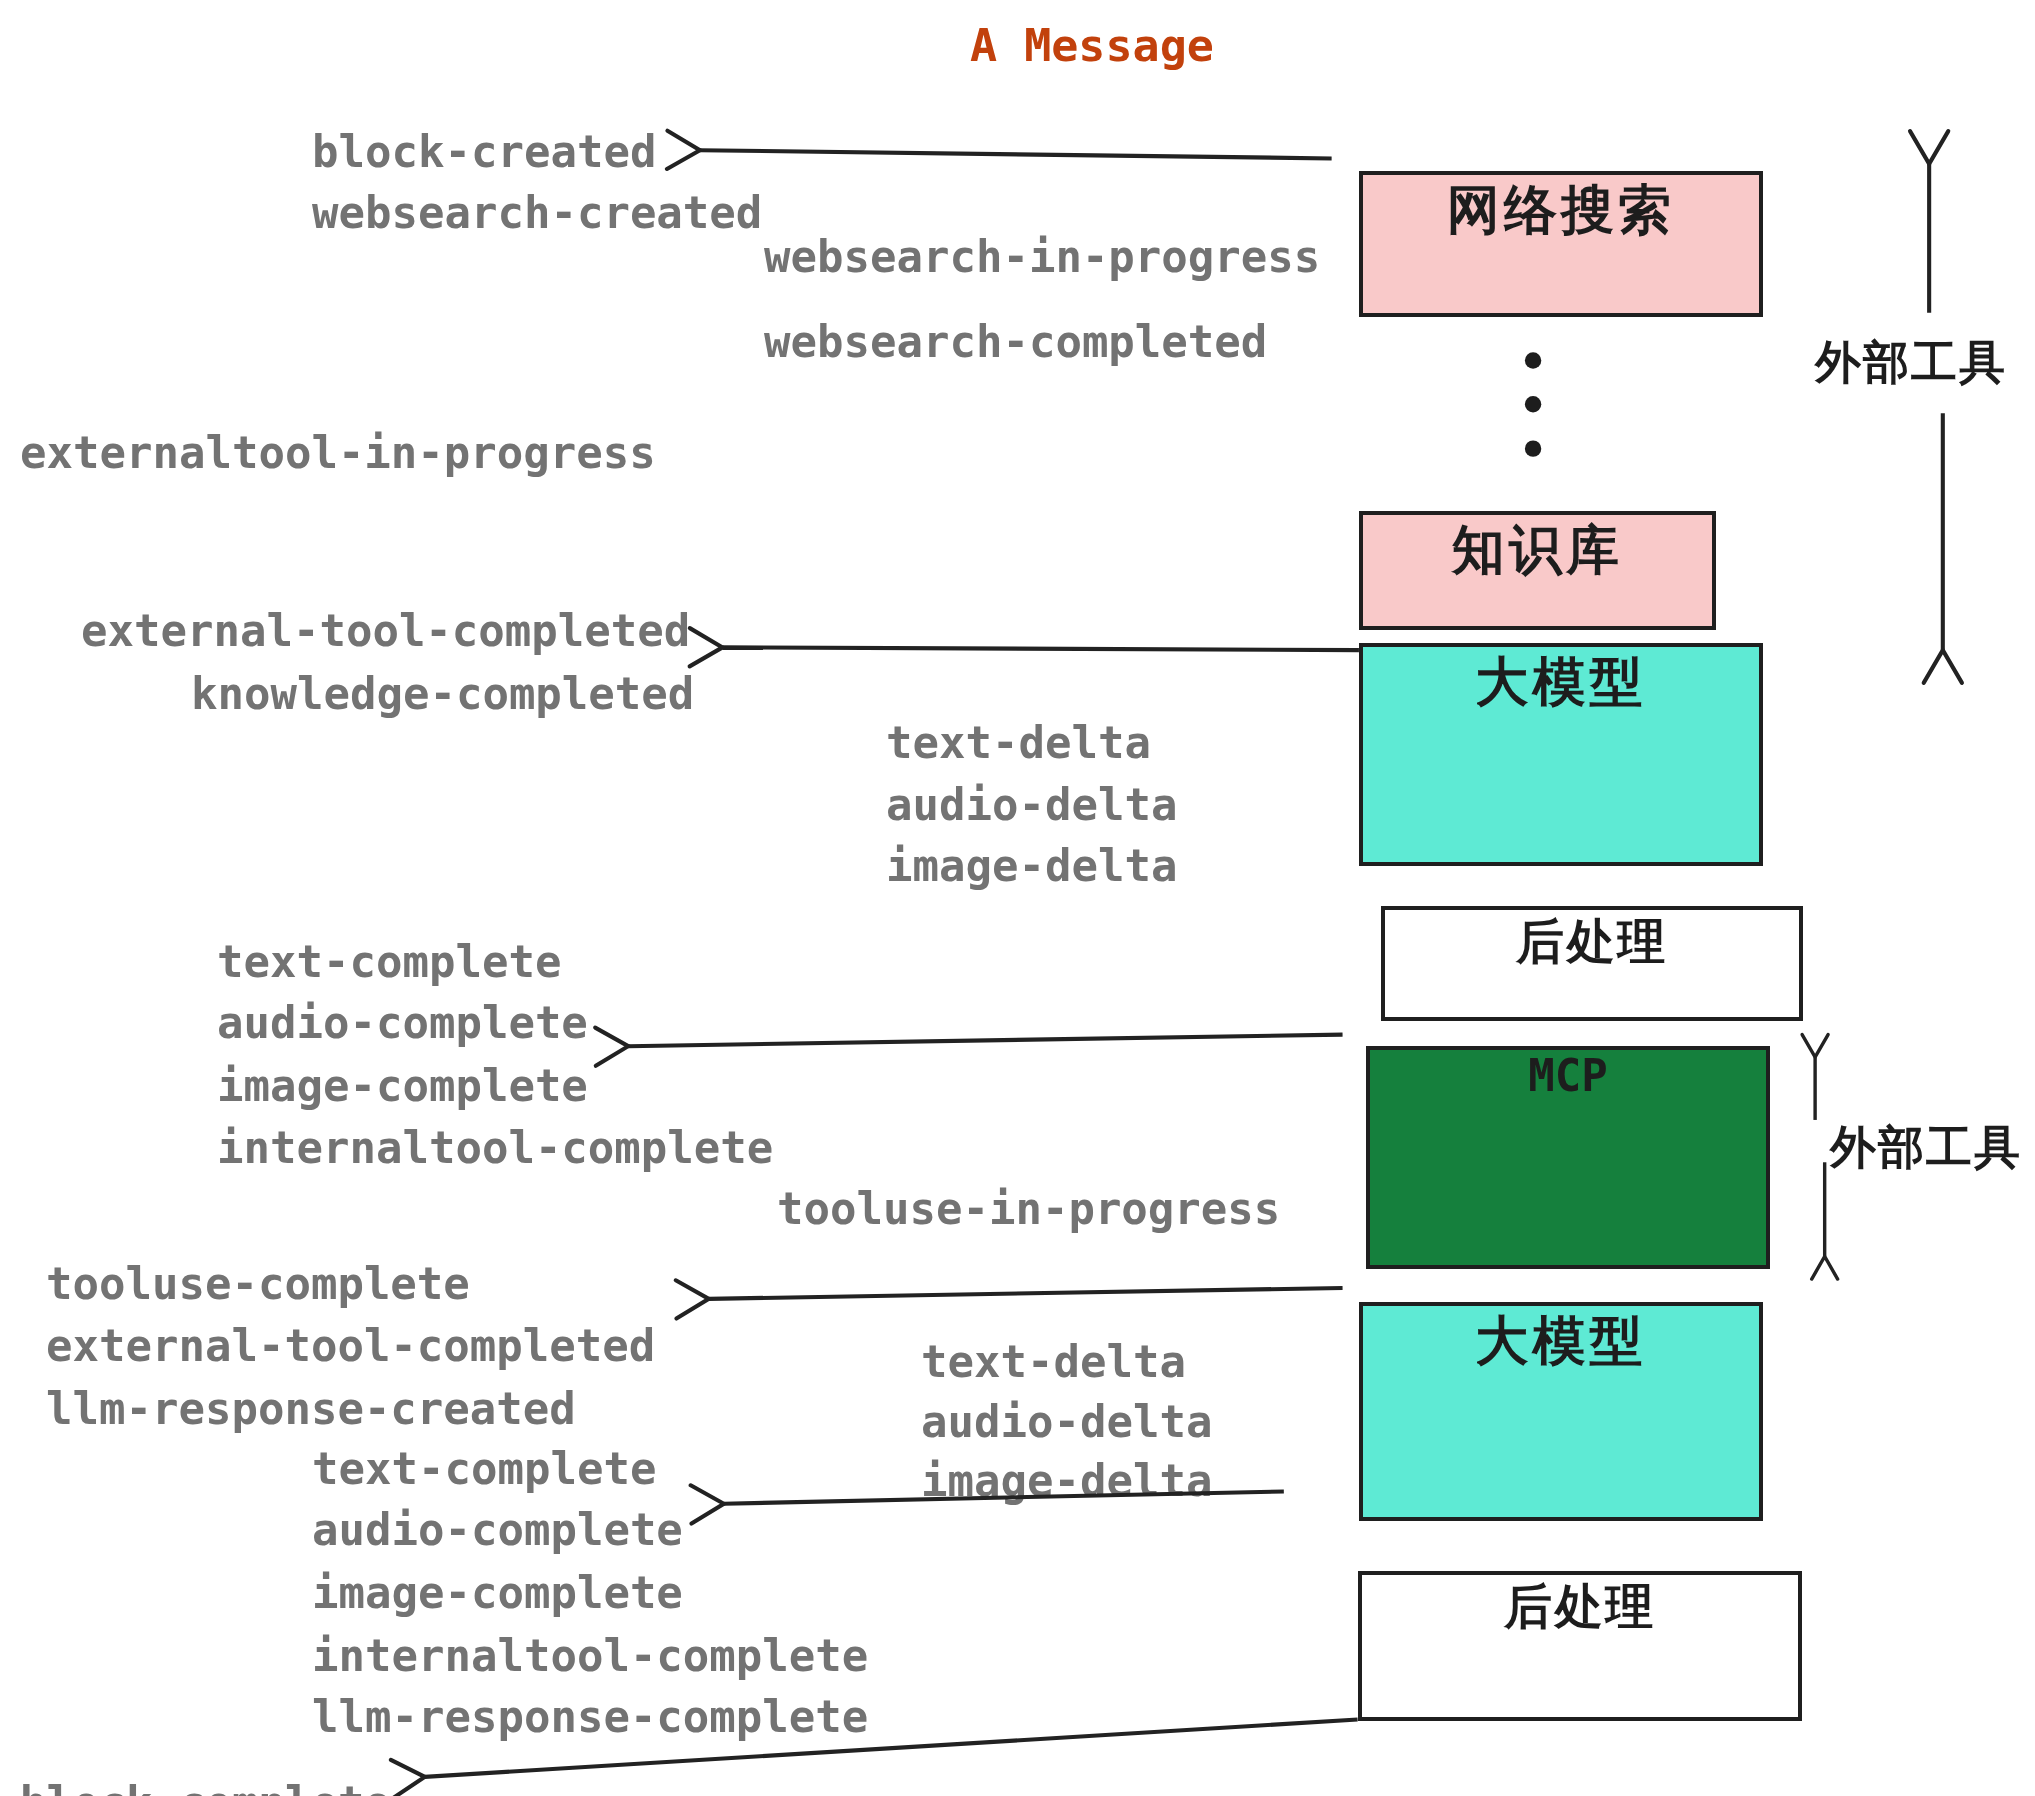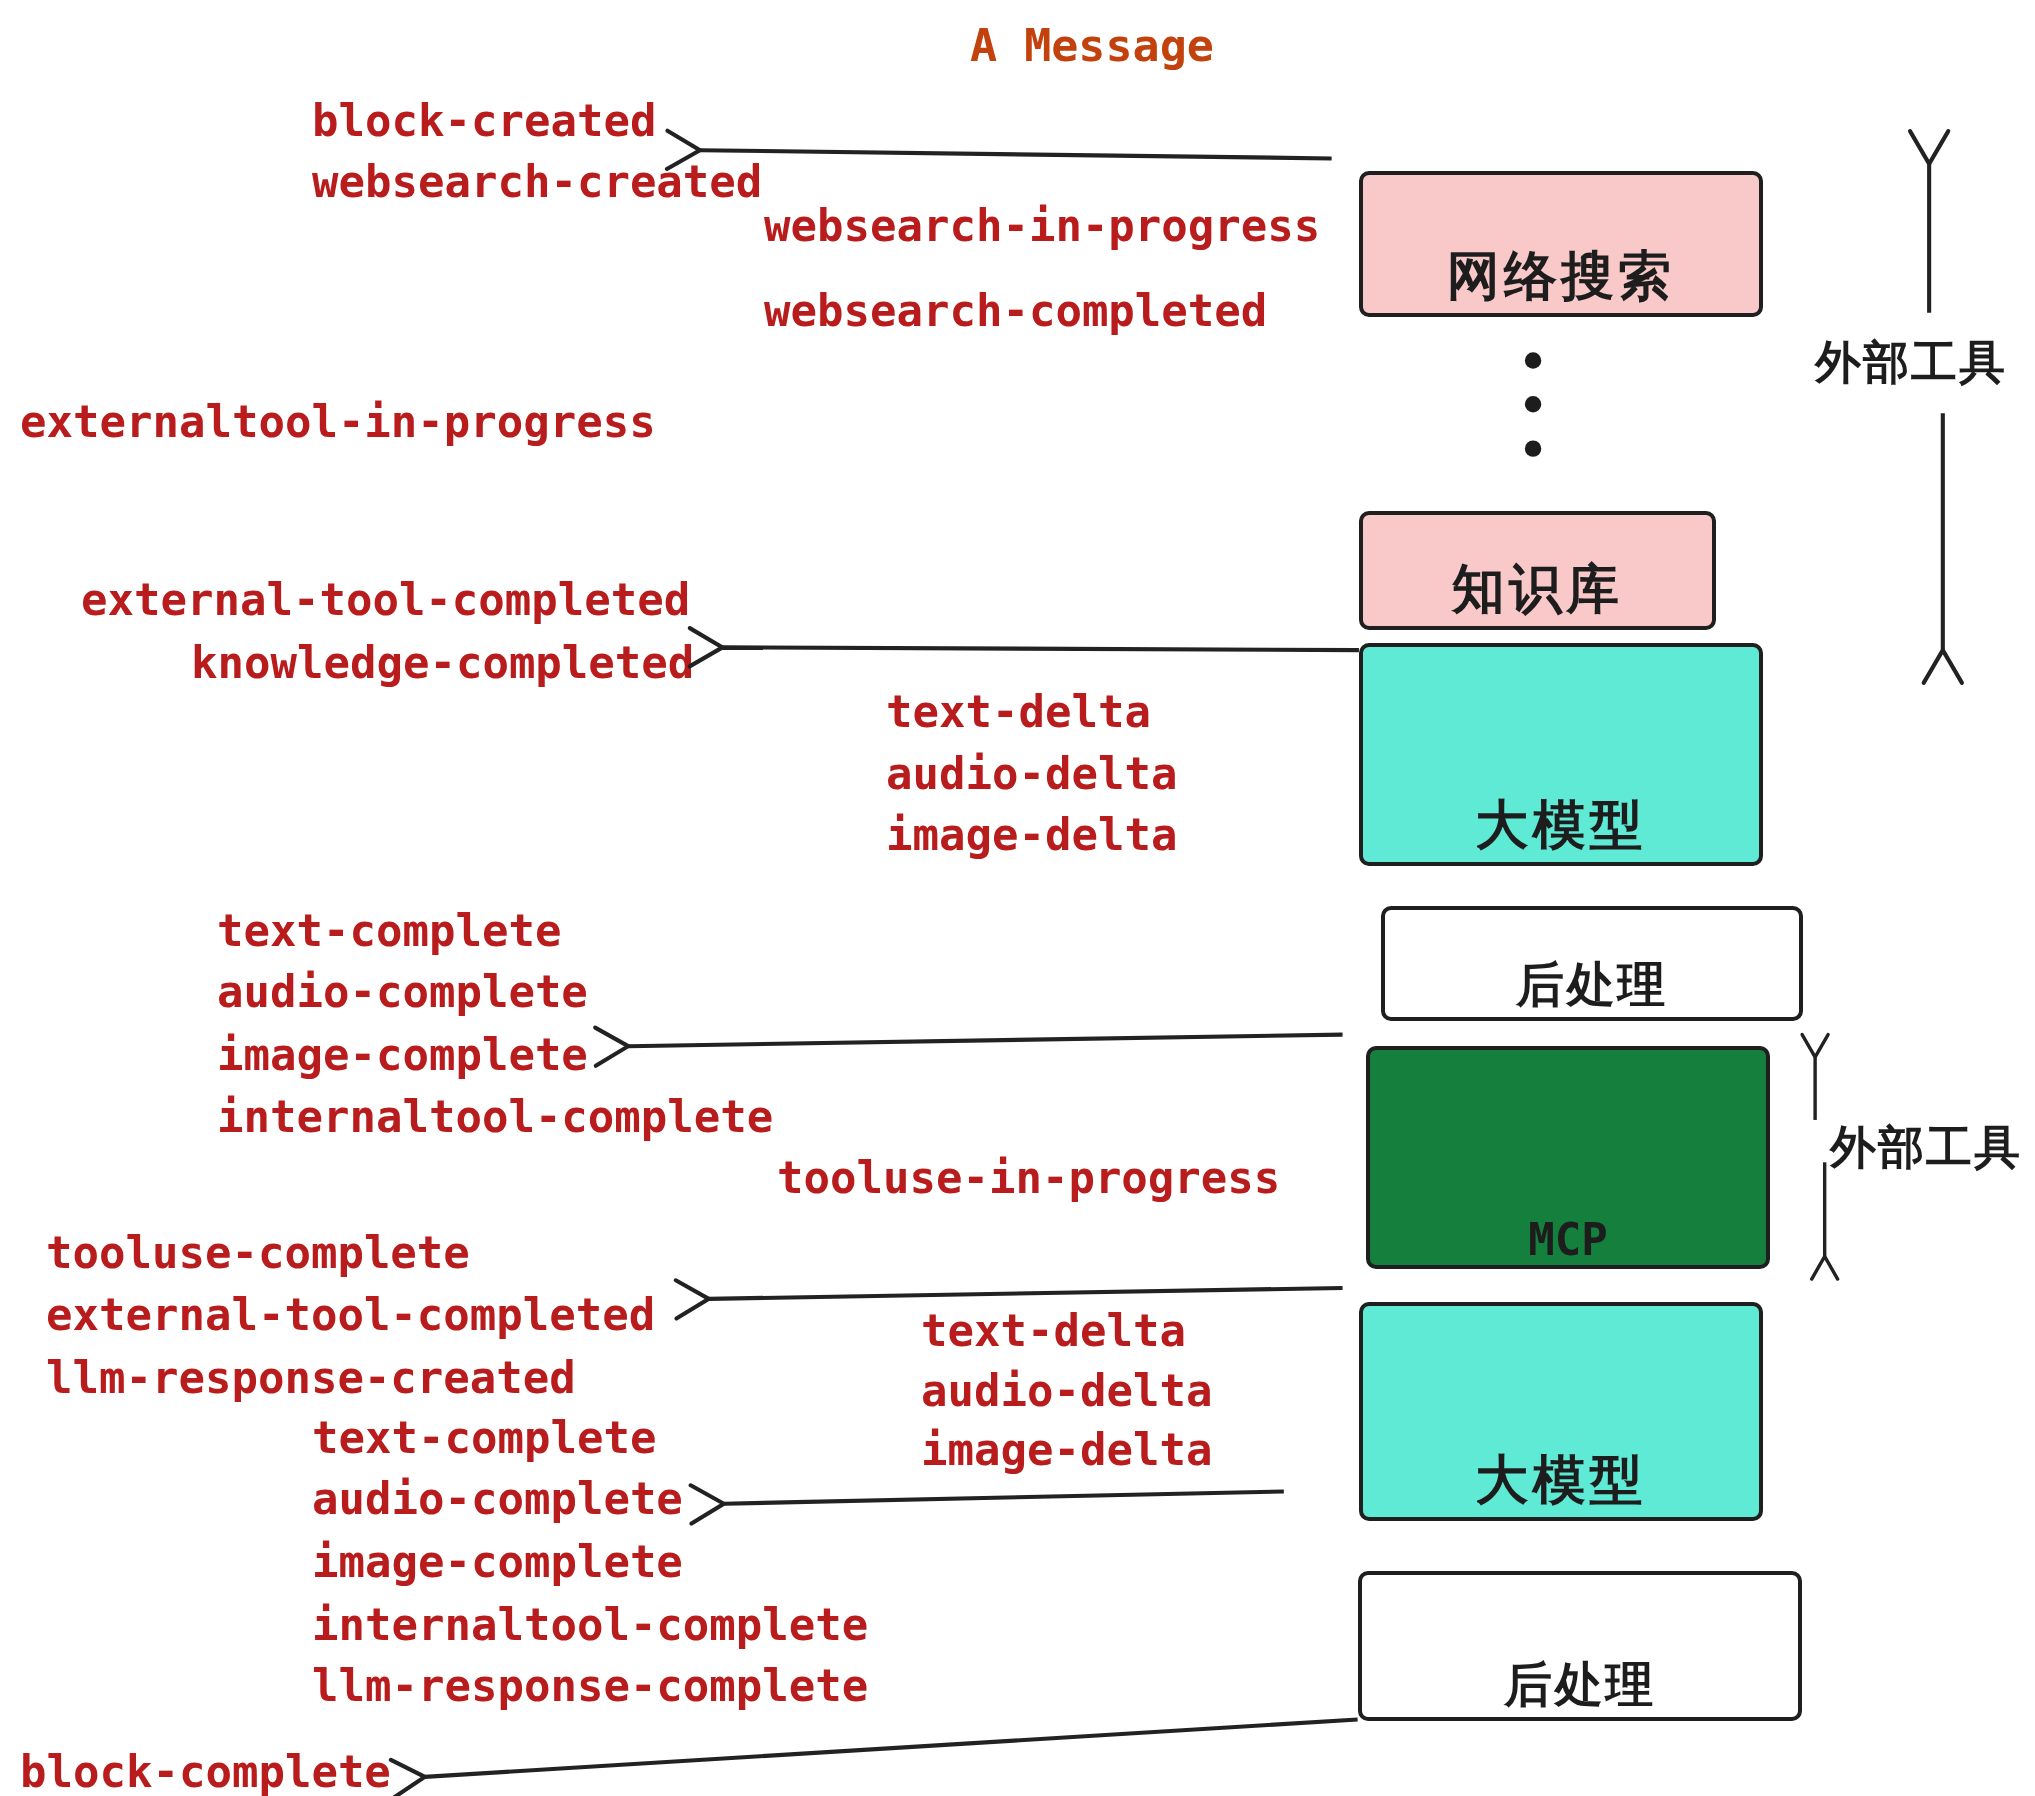--- a/index.html
+++ b/index.html
@@ -16,31 +16,32 @@
     font-weight:700;
     font-size:45px;
     color:#c2410c;
     white-space:nowrap;
   }
   .ev{
     position:absolute;
     font-family:"DejaVu Sans Mono","Liberation Mono",monospace;
     font-weight:700;
     font-size:44px;
-    color:#b91c1c;
+    color:#737373;
     white-space:nowrap;
     line-height:1.1;
+    margin-top:31px;
   }
   .box{
     position:absolute;
     box-sizing:border-box;
     border:4.1px solid #1f1f1f;
-    border-radius:10px;
+    border-radius:0;
     display:flex;
-    align-items:flex-end;
+    align-items:flex-start;
     justify-content:center;
     font-family:"DejaVu Sans","Liberation Sans",sans-serif;
     font-weight:600;
     color:#1d1d1d;
     white-space:nowrap;
   }
   .box.pink{background:#f9c9c9;}
   .box.green{background:#5eead4;}
   .box.yellow{background:#15803d;}
   .box.white{background:#ffffff;}

